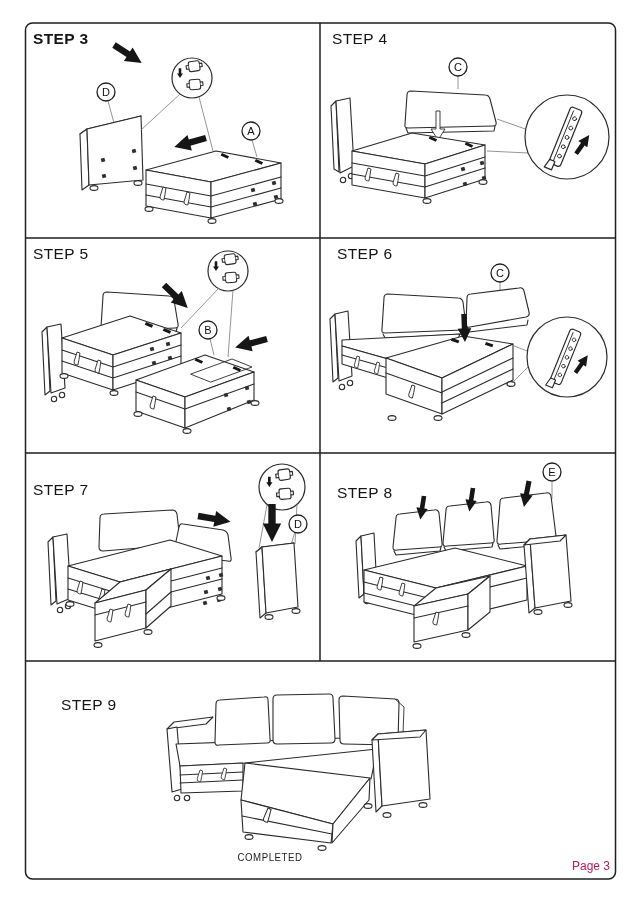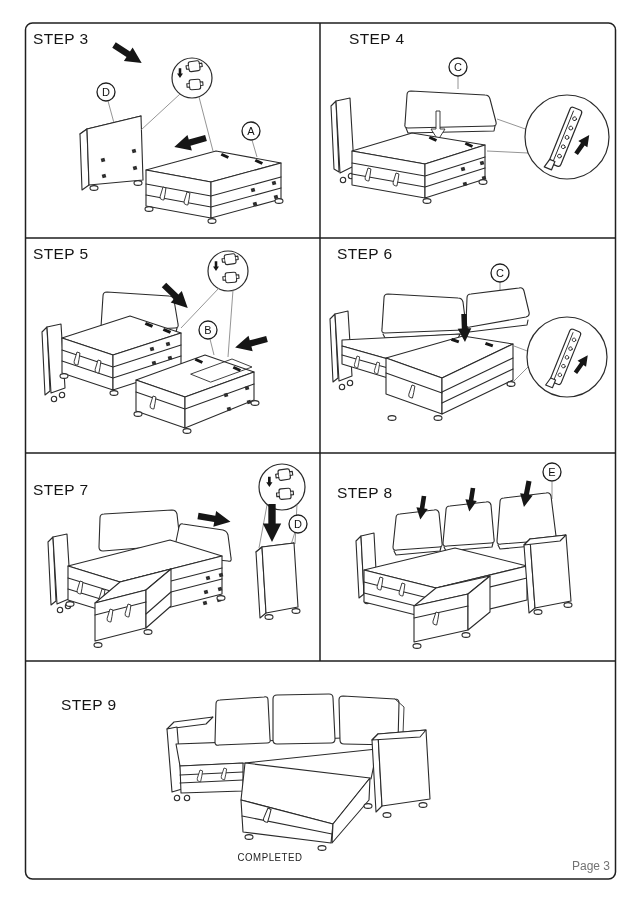--- a/index.html
+++ b/index.html
@@ -3,21 +3,21 @@
 <meta charset="utf-8">
 <style>
   html,body{margin:0;padding:0;background:#ffffff;}
   .page{position:relative;width:640px;height:906px;background:#fff;overflow:hidden;
         font-family:"Liberation Sans",sans-serif;color:#1c1c1c;}
   .page svg{position:absolute;left:0;top:0;}
   .txt{position:absolute;white-space:nowrap;}
   .step-label{font-size:15.5px;letter-spacing:.4px;color:#141414;}
   .sheet-title{font-size:16.5px;letter-spacing:1.1px;word-spacing:6px;text-align:center;color:#141414;}
   .completed{font-size:10.5px;letter-spacing:.6px;text-align:center;color:#222;transform:scaleX(.92);transform-origin:center;}
-  .pagenum{font-size:12px;text-align:right;color:#737373;}
+  .pagenum{font-size:12px;text-align:right;color:#be185d;}
   
   .w{fill:#fff;stroke:#2b2b2b;stroke-width:1.1;stroke-linejoin:round;}
   .n{fill:none;stroke:#2b2b2b;stroke-width:1.1;stroke-linejoin:round;stroke-linecap:round;}
   .thin{fill:none;stroke:#7a7a7a;stroke-width:.8;}
   .grid{fill:none;stroke:#1f1f1f;stroke-width:1.5;}
   .co{fill:#fff;stroke:#1f1f1f;stroke-width:1.3;}
   .colt{font:11px "Liberation Sans",sans-serif;text-anchor:middle;fill:#111;}
   .blk{fill:#161616;stroke:none;}
 </style>
 </head>
@@ -370,22 +370,22 @@
     <text x="208" y="334" class="colt">B</text>
     <circle cx="500" cy="273" r="9" class="co"></circle>
     <text x="500" y="277" class="colt">C</text>
     <circle cx="298" cy="524" r="9" class="co"></circle>
     <text x="298" y="528" class="colt">D</text>
     <circle cx="552" cy="472" r="9" class="co"></circle>
     <text x="552" y="476" class="colt">E</text>
   </g>
 </svg>
 
-  <div class="txt step-label" style="left:33px;top:30px;">STEP 3</div>
-  <div class="txt step-label" style="left:349px;top:30px;">STEP 4</div>
+  <div class="txt step-label" style="left:33px;top:30px;font-weight:bold;">STEP 3</div>
+  <div class="txt step-label" style="left:332px;top:30px;">STEP 4</div>
   <div class="txt step-label" style="left:33px;top:245px;">STEP 5</div>
   <div class="txt step-label" style="left:337px;top:245px;">STEP 6</div>
   <div class="txt step-label" style="left:33px;top:461px;margin-top:20px;">STEP 7</div>
   <div class="txt step-label" style="left:337px;top:460px;margin-top:24px;">STEP 8</div>
   <div class="txt step-label" style="left:33px;top:696px;margin-left:28px;">STEP 9</div>
   <div class="txt completed" style="left:210px;top:851px;width:120px;">COMPLETED</div>
   <div class="txt pagenum" style="left:510px;top:859px;width:100px;">Page 3</div>
 </div>
 
 </body></html>

